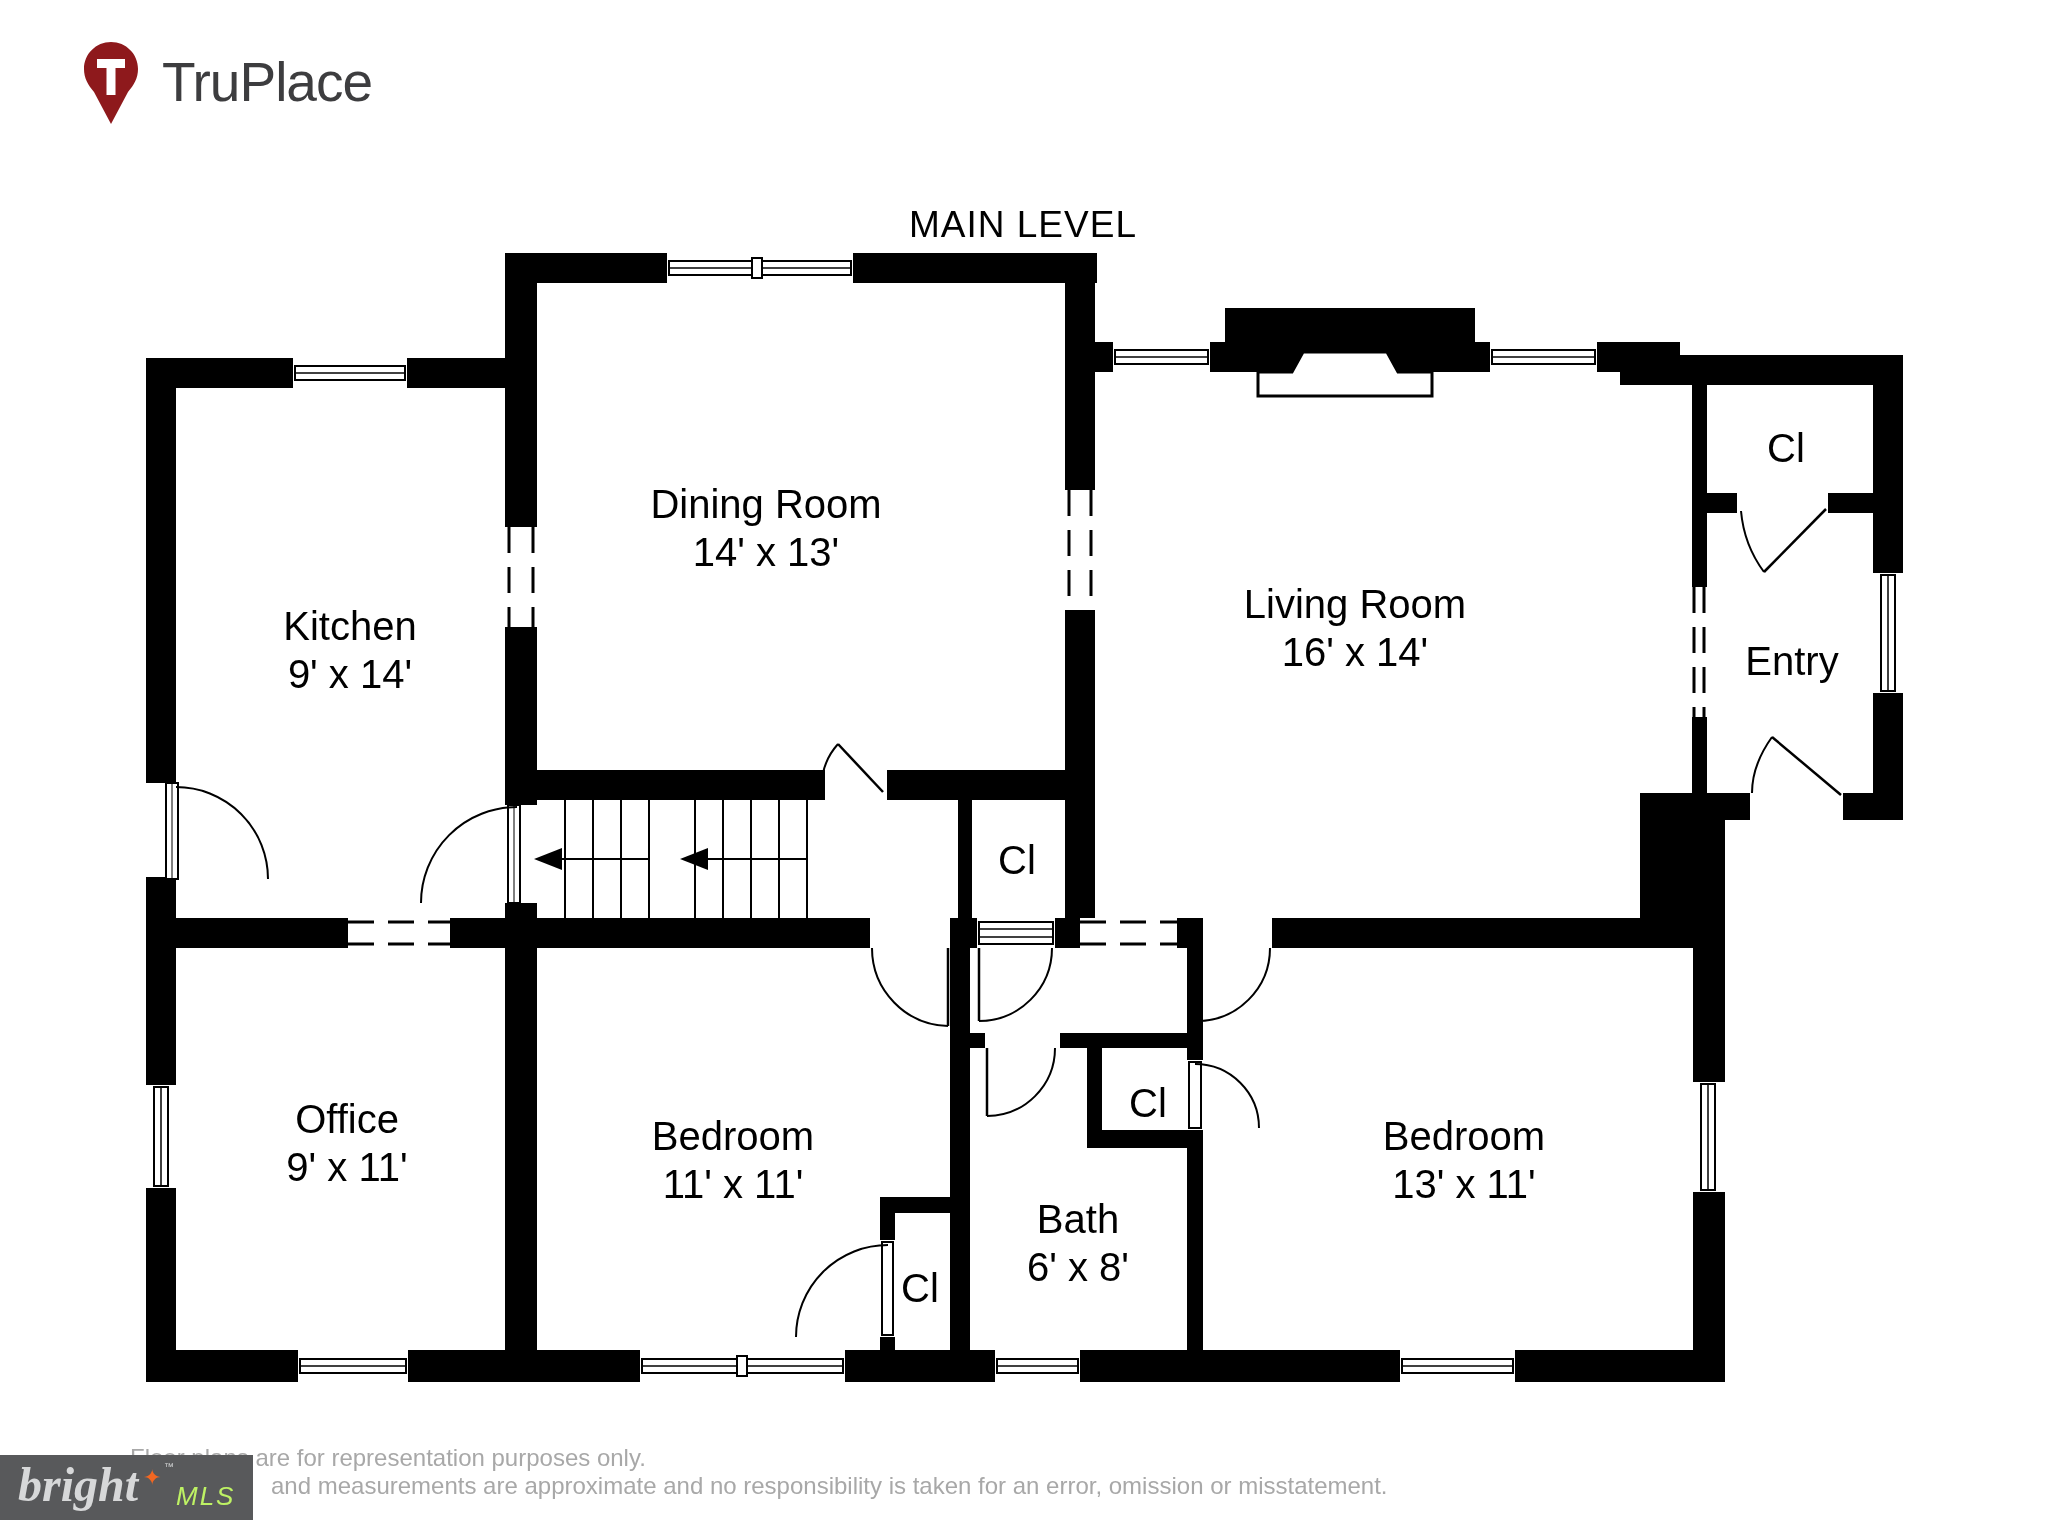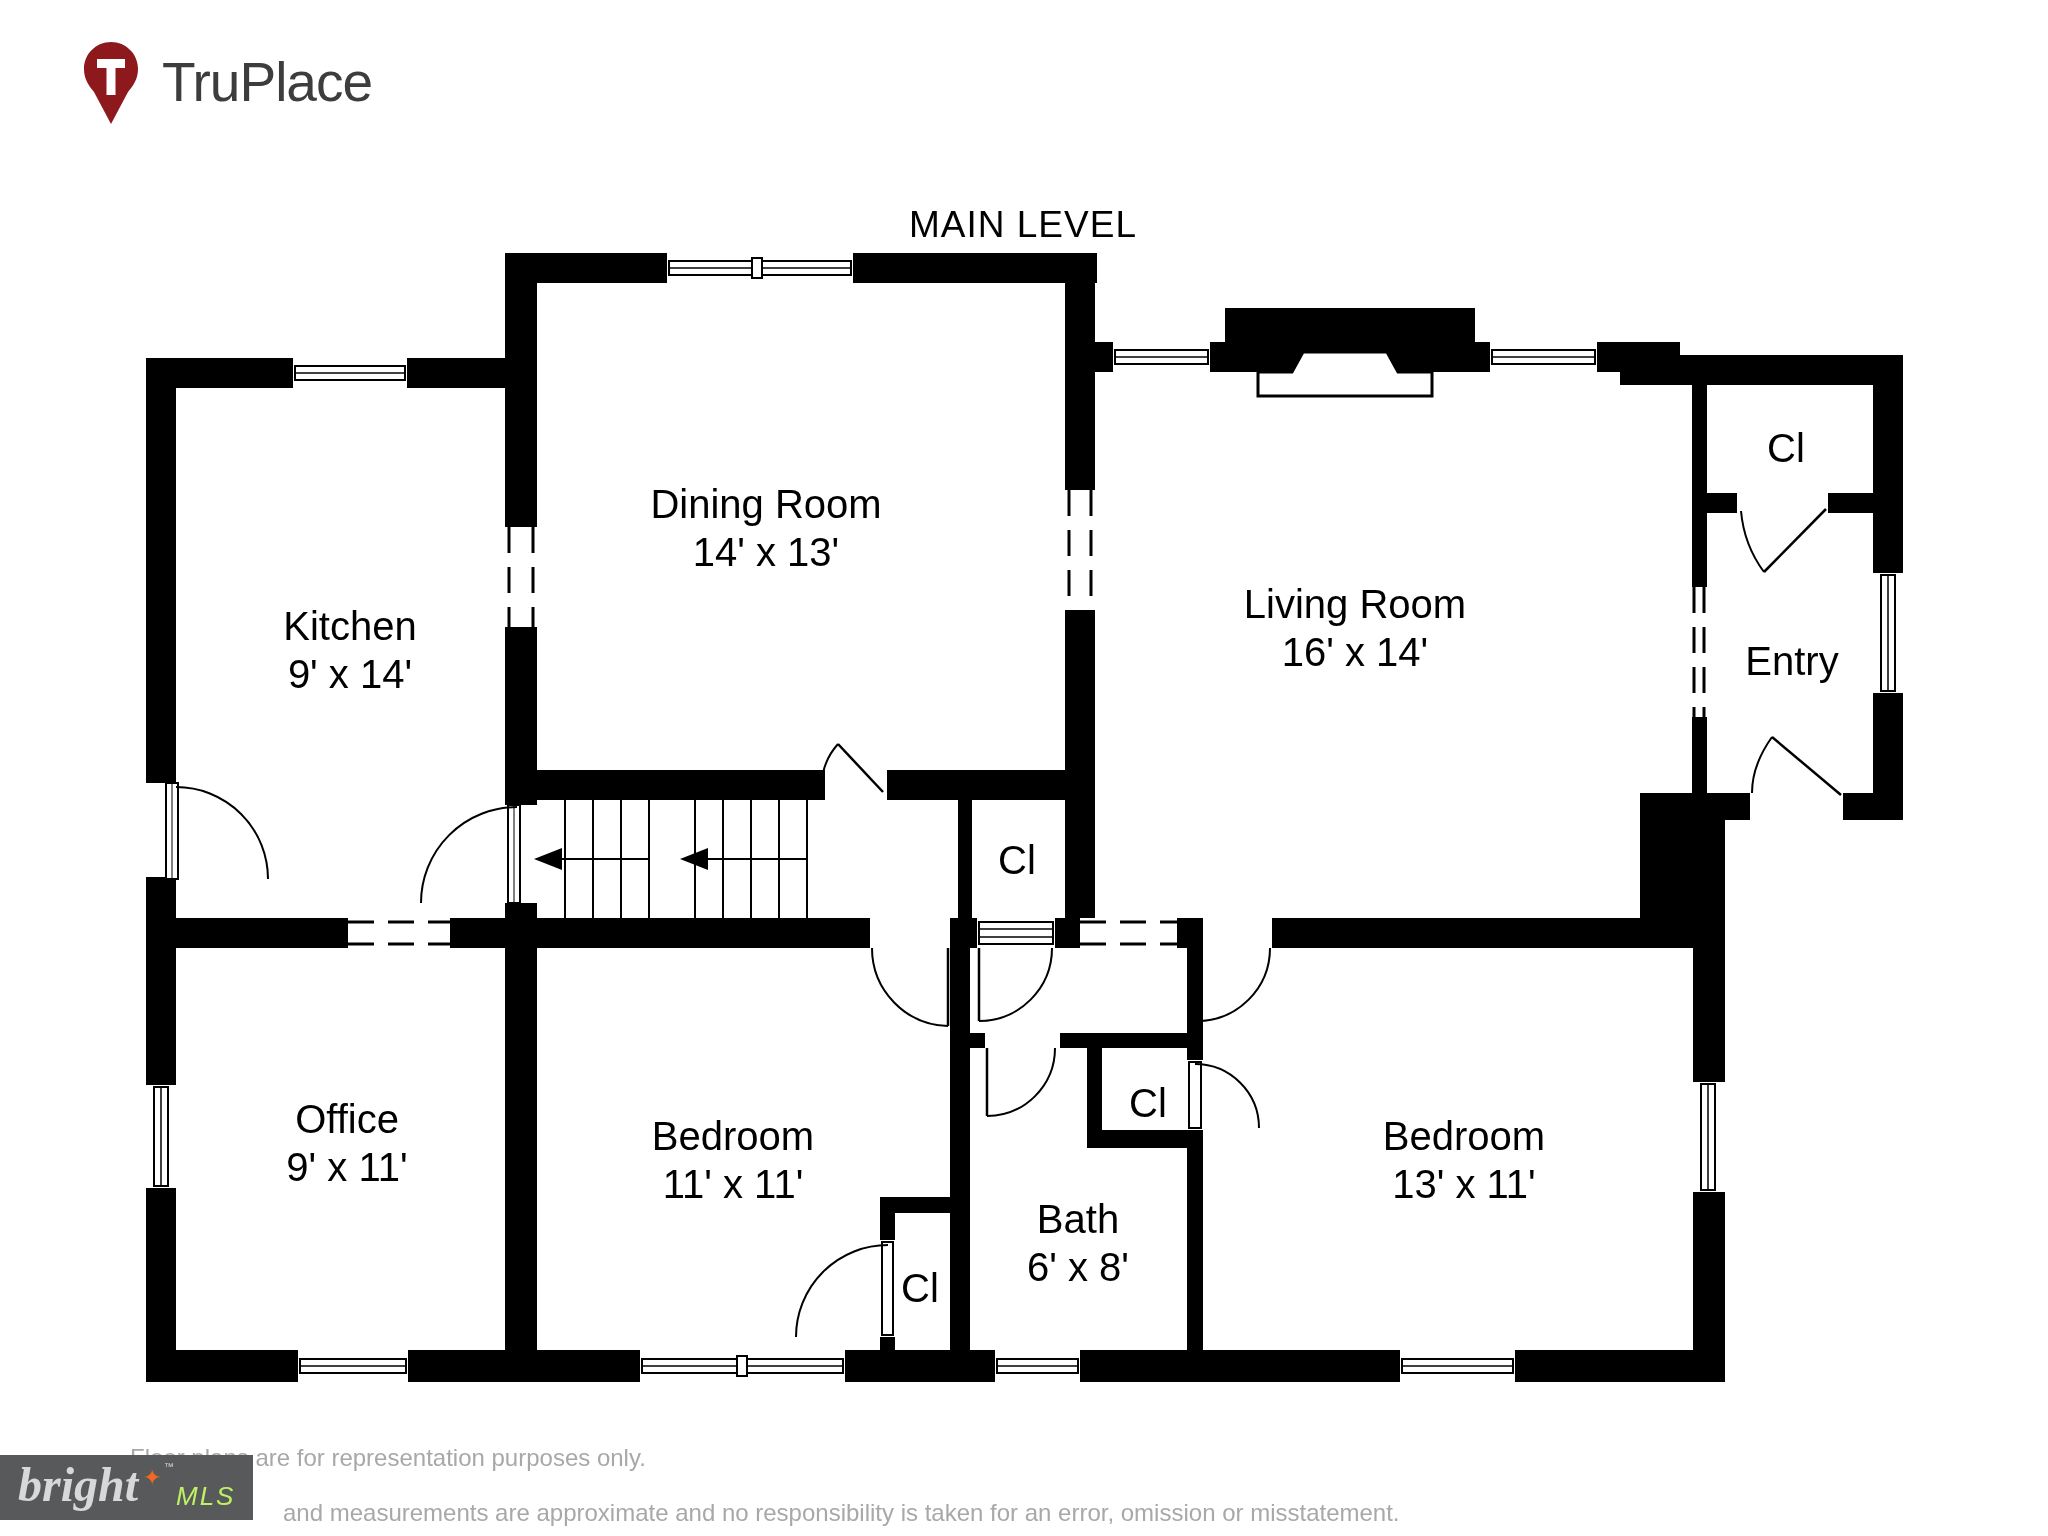--- a/index.html
+++ b/index.html
@@ -13,21 +13,21 @@
   .mls-box{position:absolute;left:0;top:1455px;width:253px;height:65px;background:#58595b;z-index:5;font-style:italic;}
   .mls-brand{position:absolute;left:18px;top:2px;font-family:"Liberation Serif", serif;
              font-weight:700;font-size:48px;color:#d7d8d9;letter-spacing:0px;}
   .mls-star{position:absolute;left:143px;top:10px;font-size:22px;color:#f26722;font-family:"DejaVu Sans", sans-serif;}
   .mls-tm{position:absolute;left:164px;top:6px;font-size:10px;color:#d7d8d9;}
   .mls-suffix{position:absolute;left:176px;top:26px;font-size:26px;color:#bef264;letter-spacing:2px;
               font-family:"Liberation Sans", sans-serif;font-weight:400;}
   
   .disc{position:absolute;color:#a8a8a8;font-size:24px;white-space:nowrap;z-index:1;}
   .disc1{left:130px;top:1444px;}
-  .disc2{left:283px;top:1472px;margin-top:27px;}
+  .disc2{left:271px;top:1472px;}
   text{font-family:"Liberation Sans", sans-serif;fill:#000000;}
   .room-name{font-size:40px;}
   .room-dims{font-size:40px;}
   .cl-label{font-size:40px;}
   .level-title{font-size:37px;letter-spacing:1px;}
 </style>
 </head>
 <body>
 
 <div class="page">

